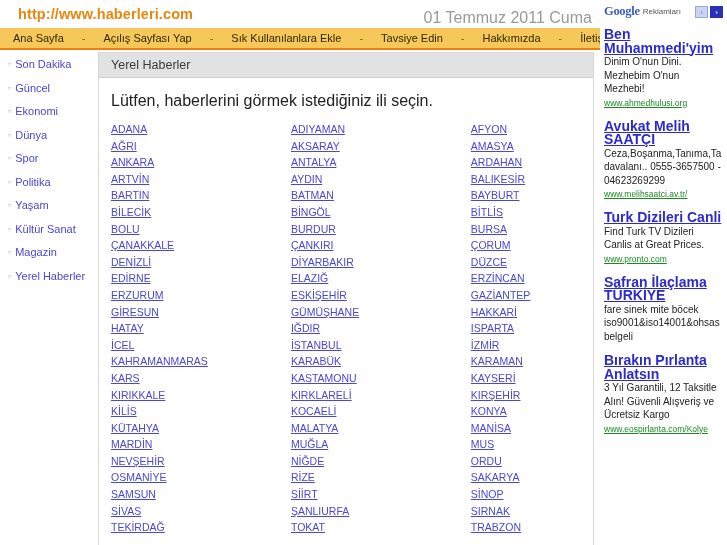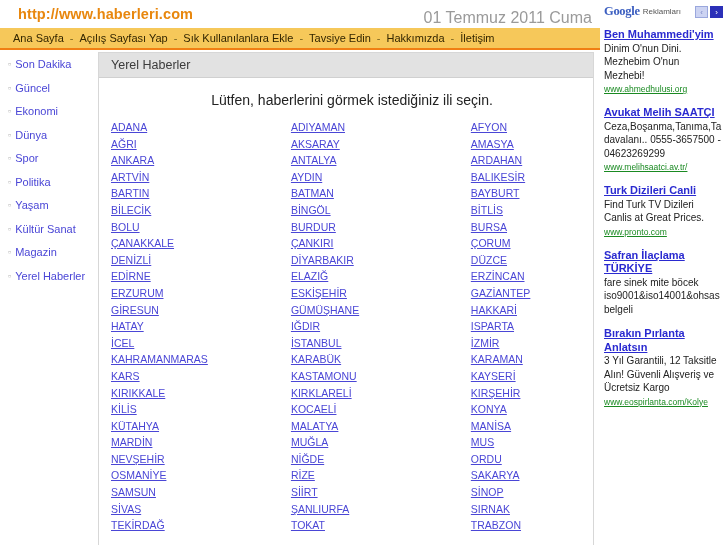--- a/index.html
+++ b/index.html
@@ -35,21 +35,21 @@
 
   
   .navbar {
     position:absolute; left:0; top:28px; width:600px; height:22px;
     background:#F5C košt;
     background:#F6C85A;
     border-bottom:2px solid #F07F13;
     display:flex; align-items:center;
     padding-left:12px;
     font-size:11px; color:#3a2c00;
-    white-space:nowrap; overflow:hidden;
+    white-space:nowrap; overflow:hidden;gap:12px;
   }
   .navbar a {
     color:#332600; text-decoration:none; padding:0 1px;
   }
   .nav-sep { color:#7a6520; padding:0 5px; }
 
   
   .side-nav {
     position:absolute; left:0; top:58px; width:92px;
     padding-left:8px;
@@ -79,23 +79,22 @@
   .panel-title {
     height:25px;
     background:#e2e2e2;
     border-bottom:1px solid #d0d0d0;
     display:flex; align-items:center;
     padding-left:12px;
     font-size:12.5px; color:#3b3b3b;
   }
   .panel-body { padding:14px 0 0 0; }
   .panel-intro {
-    font-size:14px; color:#222;
+    font-size:16px; color:#222;
     padding:0 0 11px 12px;
-    text-align:center;
   }
 
   .city-grid {
     display:flex;
     padding-left:12px;
     gap:48px;
   }
   .city-col { width:162px; }
   .city-col:last-child { width:150px; }
   .city-link {
@@ -132,21 +131,21 @@
     width:13px; height:12px;
     font-size:8px; line-height:12px; text-align:center;
     border:1px solid #9aa7dd;
   }
   .arrow.prev { background:#ccd3f2; color:#7b86c4; }
   .arrow.next { background:#2b30b8; color:#ffffff; border-color:#2b30b8; }
 
   .ad-block { margin-bottom:11px; }
   .ad-title {
     display:block;
-    font-size:11px; font-weight:bold;
+    font-size:14px; font-weight:bold;
     color:#2a2ad0; text-decoration:underline;
     line-height:13.5px;
   }
   .ad-desc {
     font-size:10px; color:#222; line-height:13.5px;
     white-space:nowrap;
   }
   .ad-url {
     display:block;
     font-size:8.5px; color:#1a8a22; text-decoration:underline;

